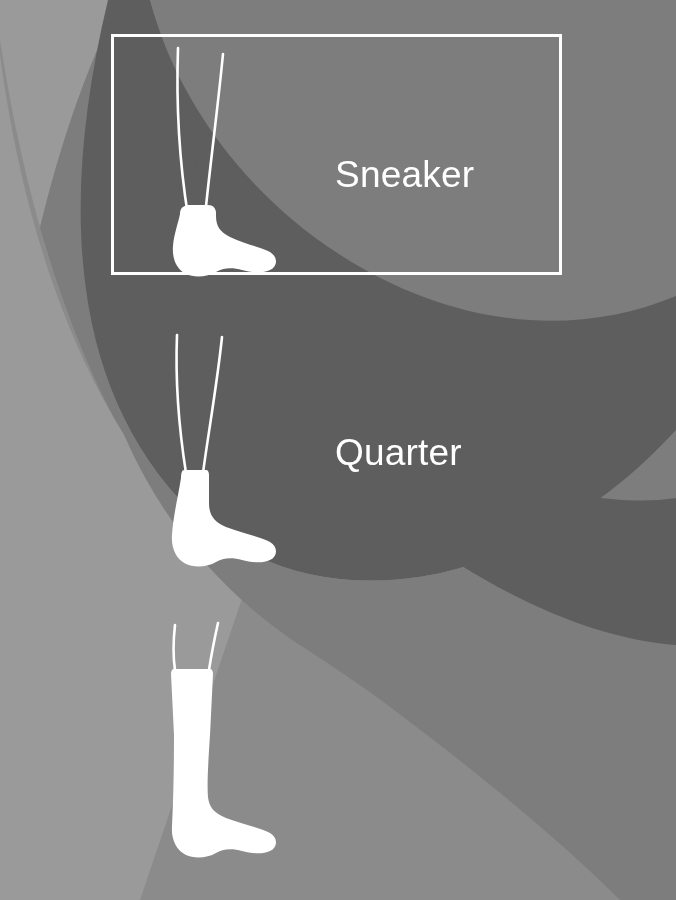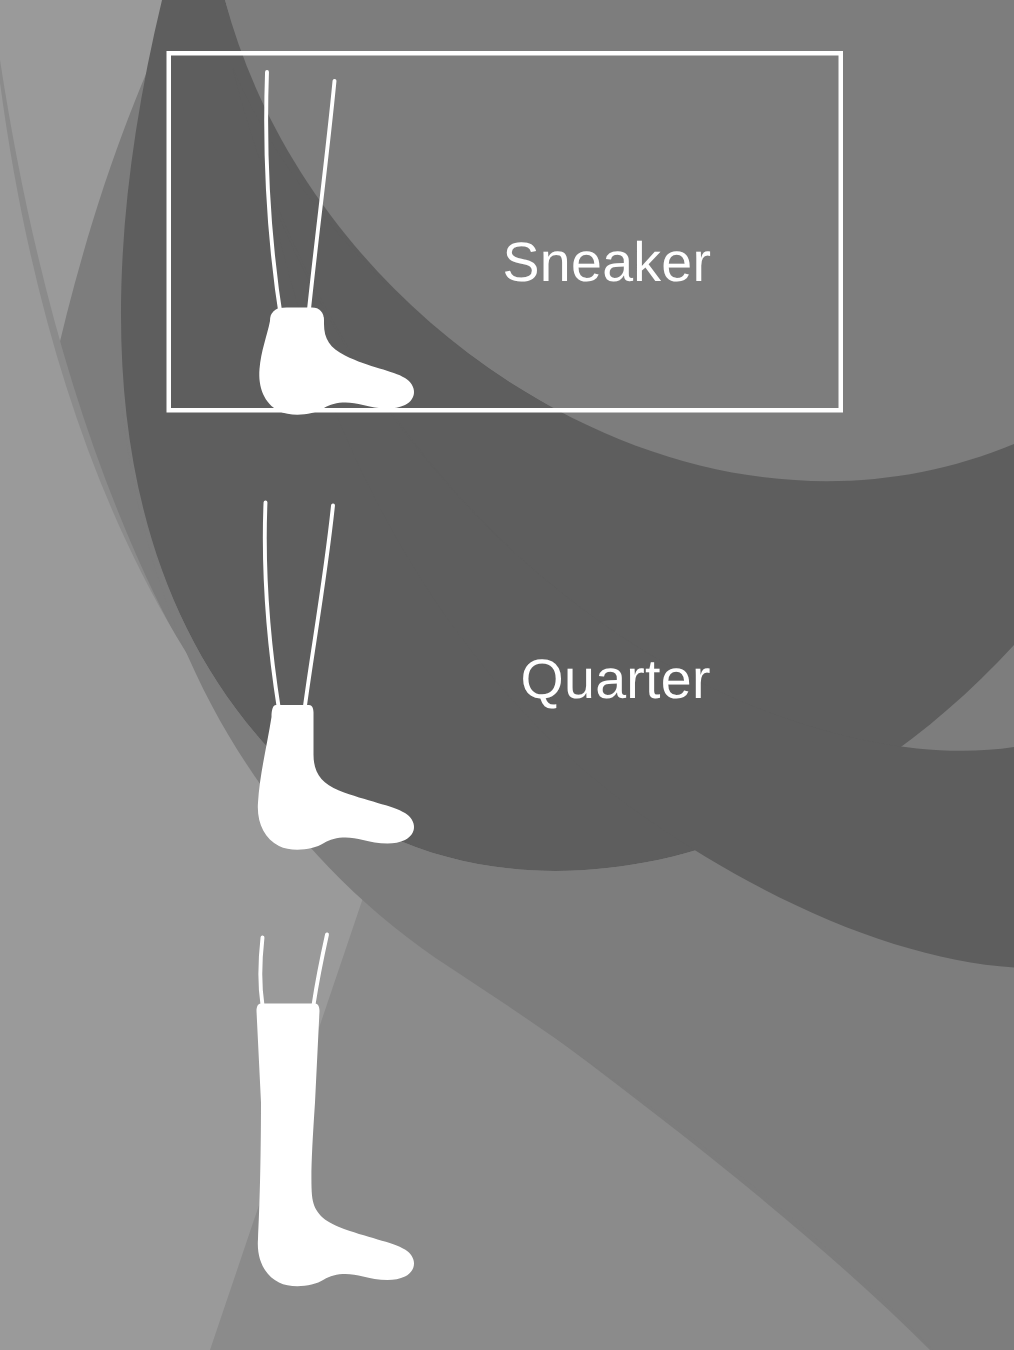--- a/index.html
+++ b/index.html
@@ -43,21 +43,21 @@
     color: #ffffff;
     font-size: 37px;
     line-height: 46px;
     font-weight: 400;
     letter-spacing: 0.2px;
     white-space: pre-line;
   }
   #row-sneaker { top: 36px; padding-left: 39px; }
   #row-sneaker .row-label { top: 116px; }
   #row-quarter { top: 325px; }
-  #row-quarter .row-label { top: 105px; margin-left: 12px; }
+  #row-quarter .row-label { top: 105px; }
   #row-crew { top: 615px; }
   #row-crew .row-label { top: 83px; }
 
   #selection-box {
     position: absolute;
     left: 111px;
     top: 34px;
     width: 451px;
     height: 241px;
     border: 3px solid #ffffff;

